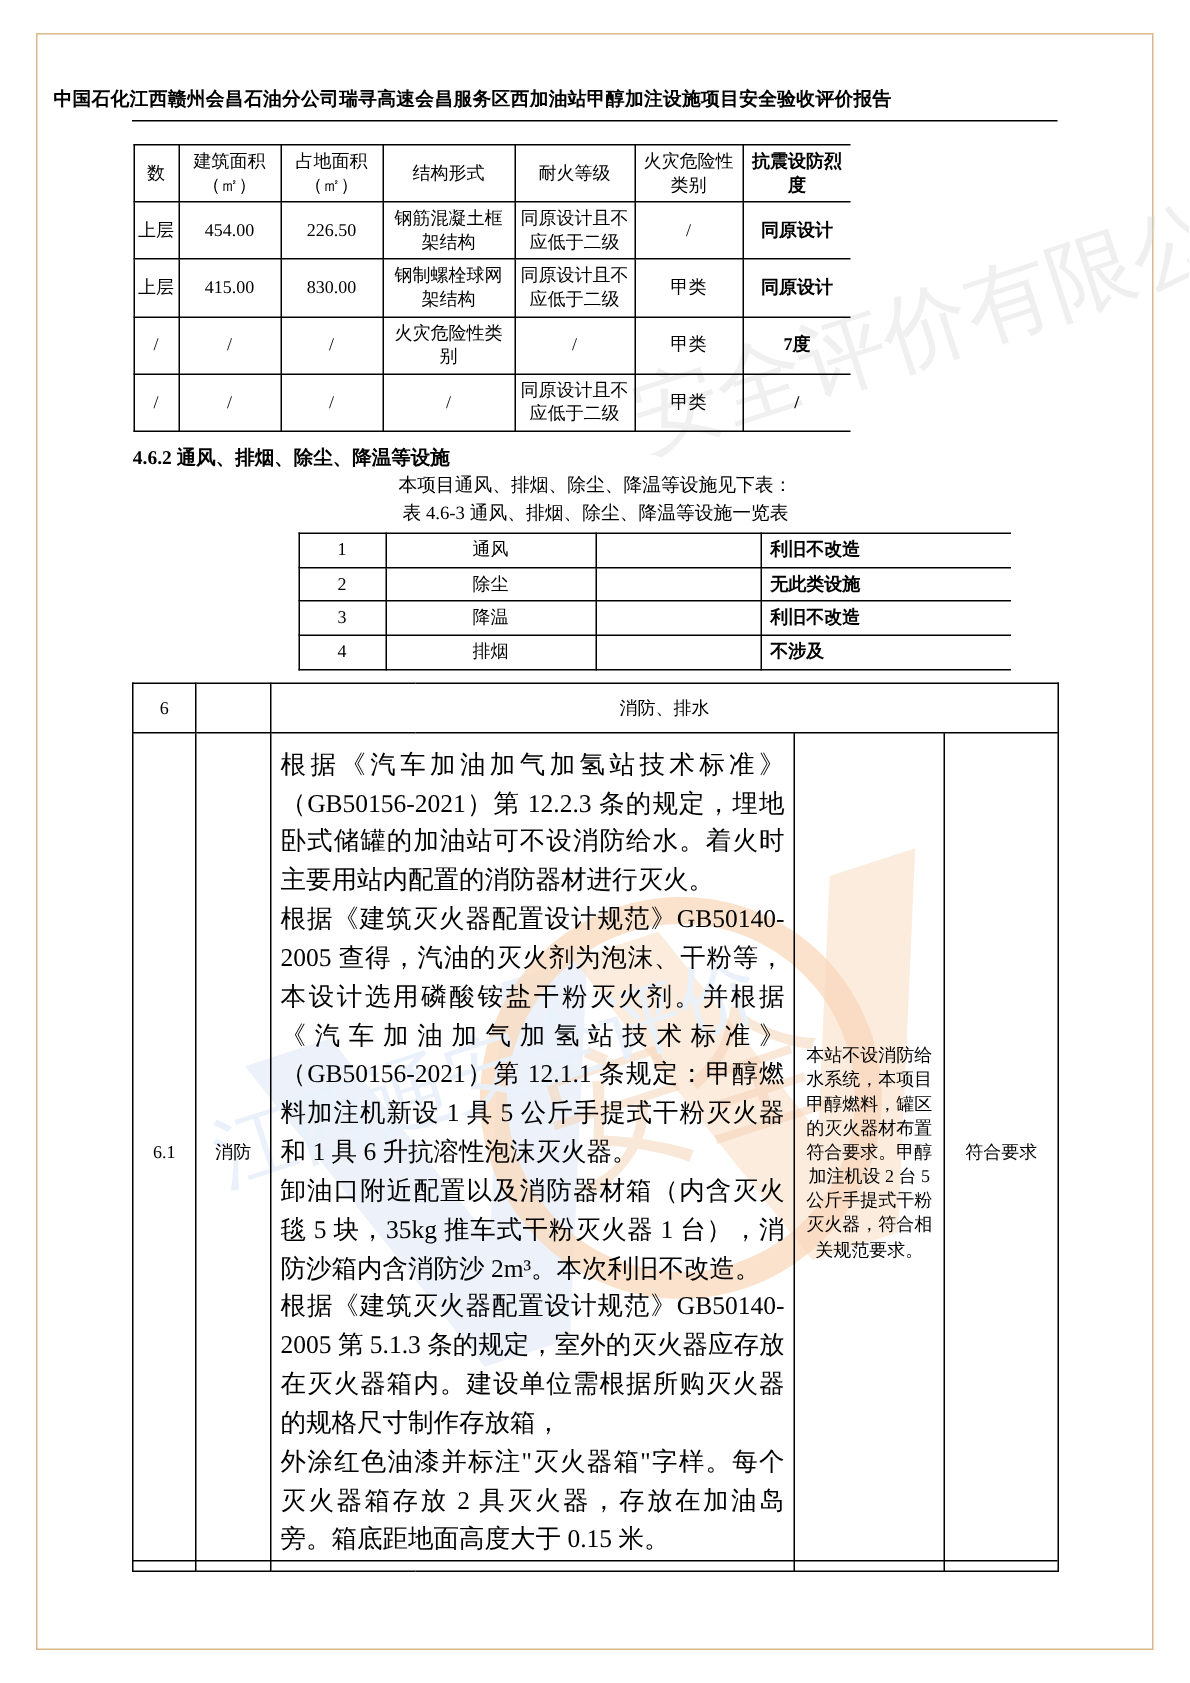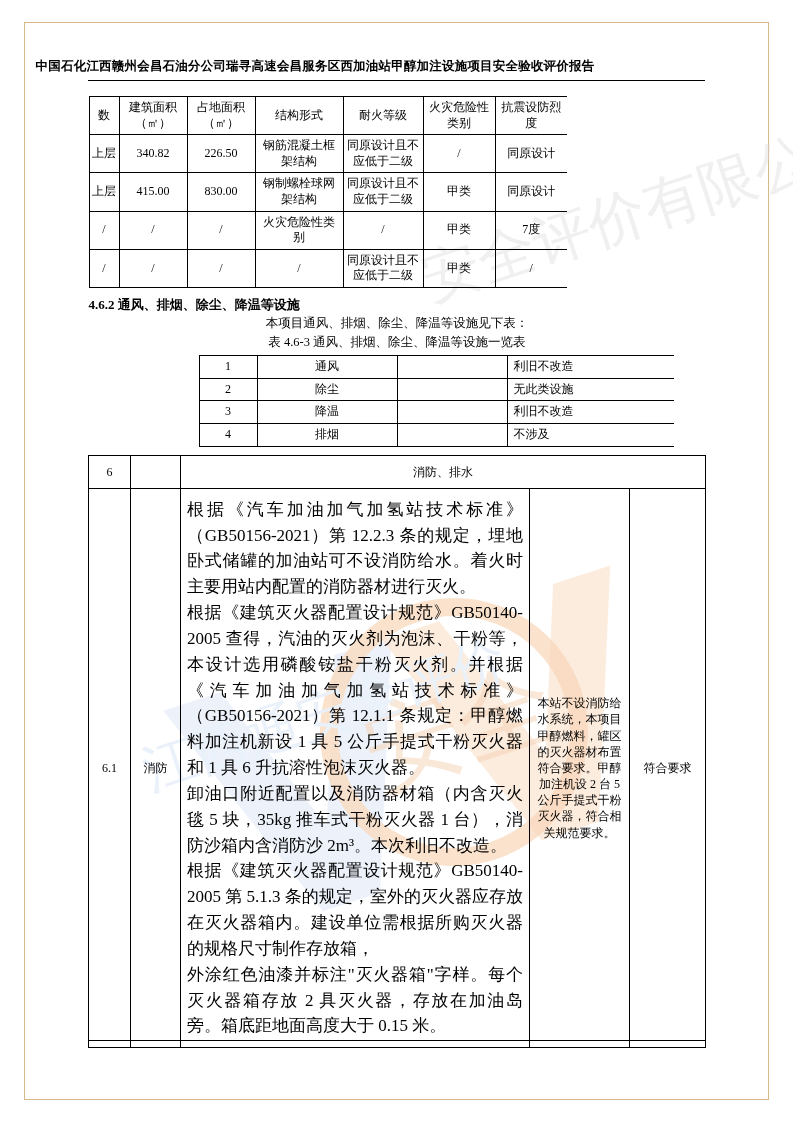--- a/index.html
+++ b/index.html
@@ -138,21 +138,21 @@
   .footer-inner {
     display: flex;
     justify-content: space-between;
     align-items: baseline;
     font-family: "Liberation Serif", "DejaVu Serif", serif;
     font-weight: bold;
   }
   .footer-left { color: #1a3a8f; }
   .footer-center { color: #1a3a8f; font-weight: normal;}
   .footer-right { color: #1a3a8f; }
-  .cut { overflow: hidden; }
+  .cut { overflow: hidden; font-weight: bold; }
 </style>
 </head>
 <body>
 
 <div class="page">
 
   <div class="page-border"></div>
 
   <svg class="watermark" viewBox="0 0 793 1122" xmlns="http://www.w3.org/2000/svg">
     <g transform="translate(400,760) rotate(-18)">
@@ -205,21 +205,21 @@
                 <td>建筑面积（㎡）</td>
                 <td>占地面积（㎡）</td>
                 <td>结构形式</td>
                 <td>耐火等级</td>
                 <td>火灾危险性类别</td>
                 <td class="cut" style="border-right:none">抗震设防烈度</td>
                 <td class="nb"></td>
               </tr>
               <tr>
                 <td>上层</td>
-                <td>340.82</td>
+                <td>454.00</td>
                 <td>226.50</td>
                 <td>钢筋混凝土框架结构</td>
                 <td>同原设计且不应低于二级</td>
                 <td>/</td>
                 <td class="cut" style="border-right:none">同原设计</td>
                 <td class="nb"></td>
               </tr>
               <tr>
                 <td>上层</td>
                 <td>415.00</td>

